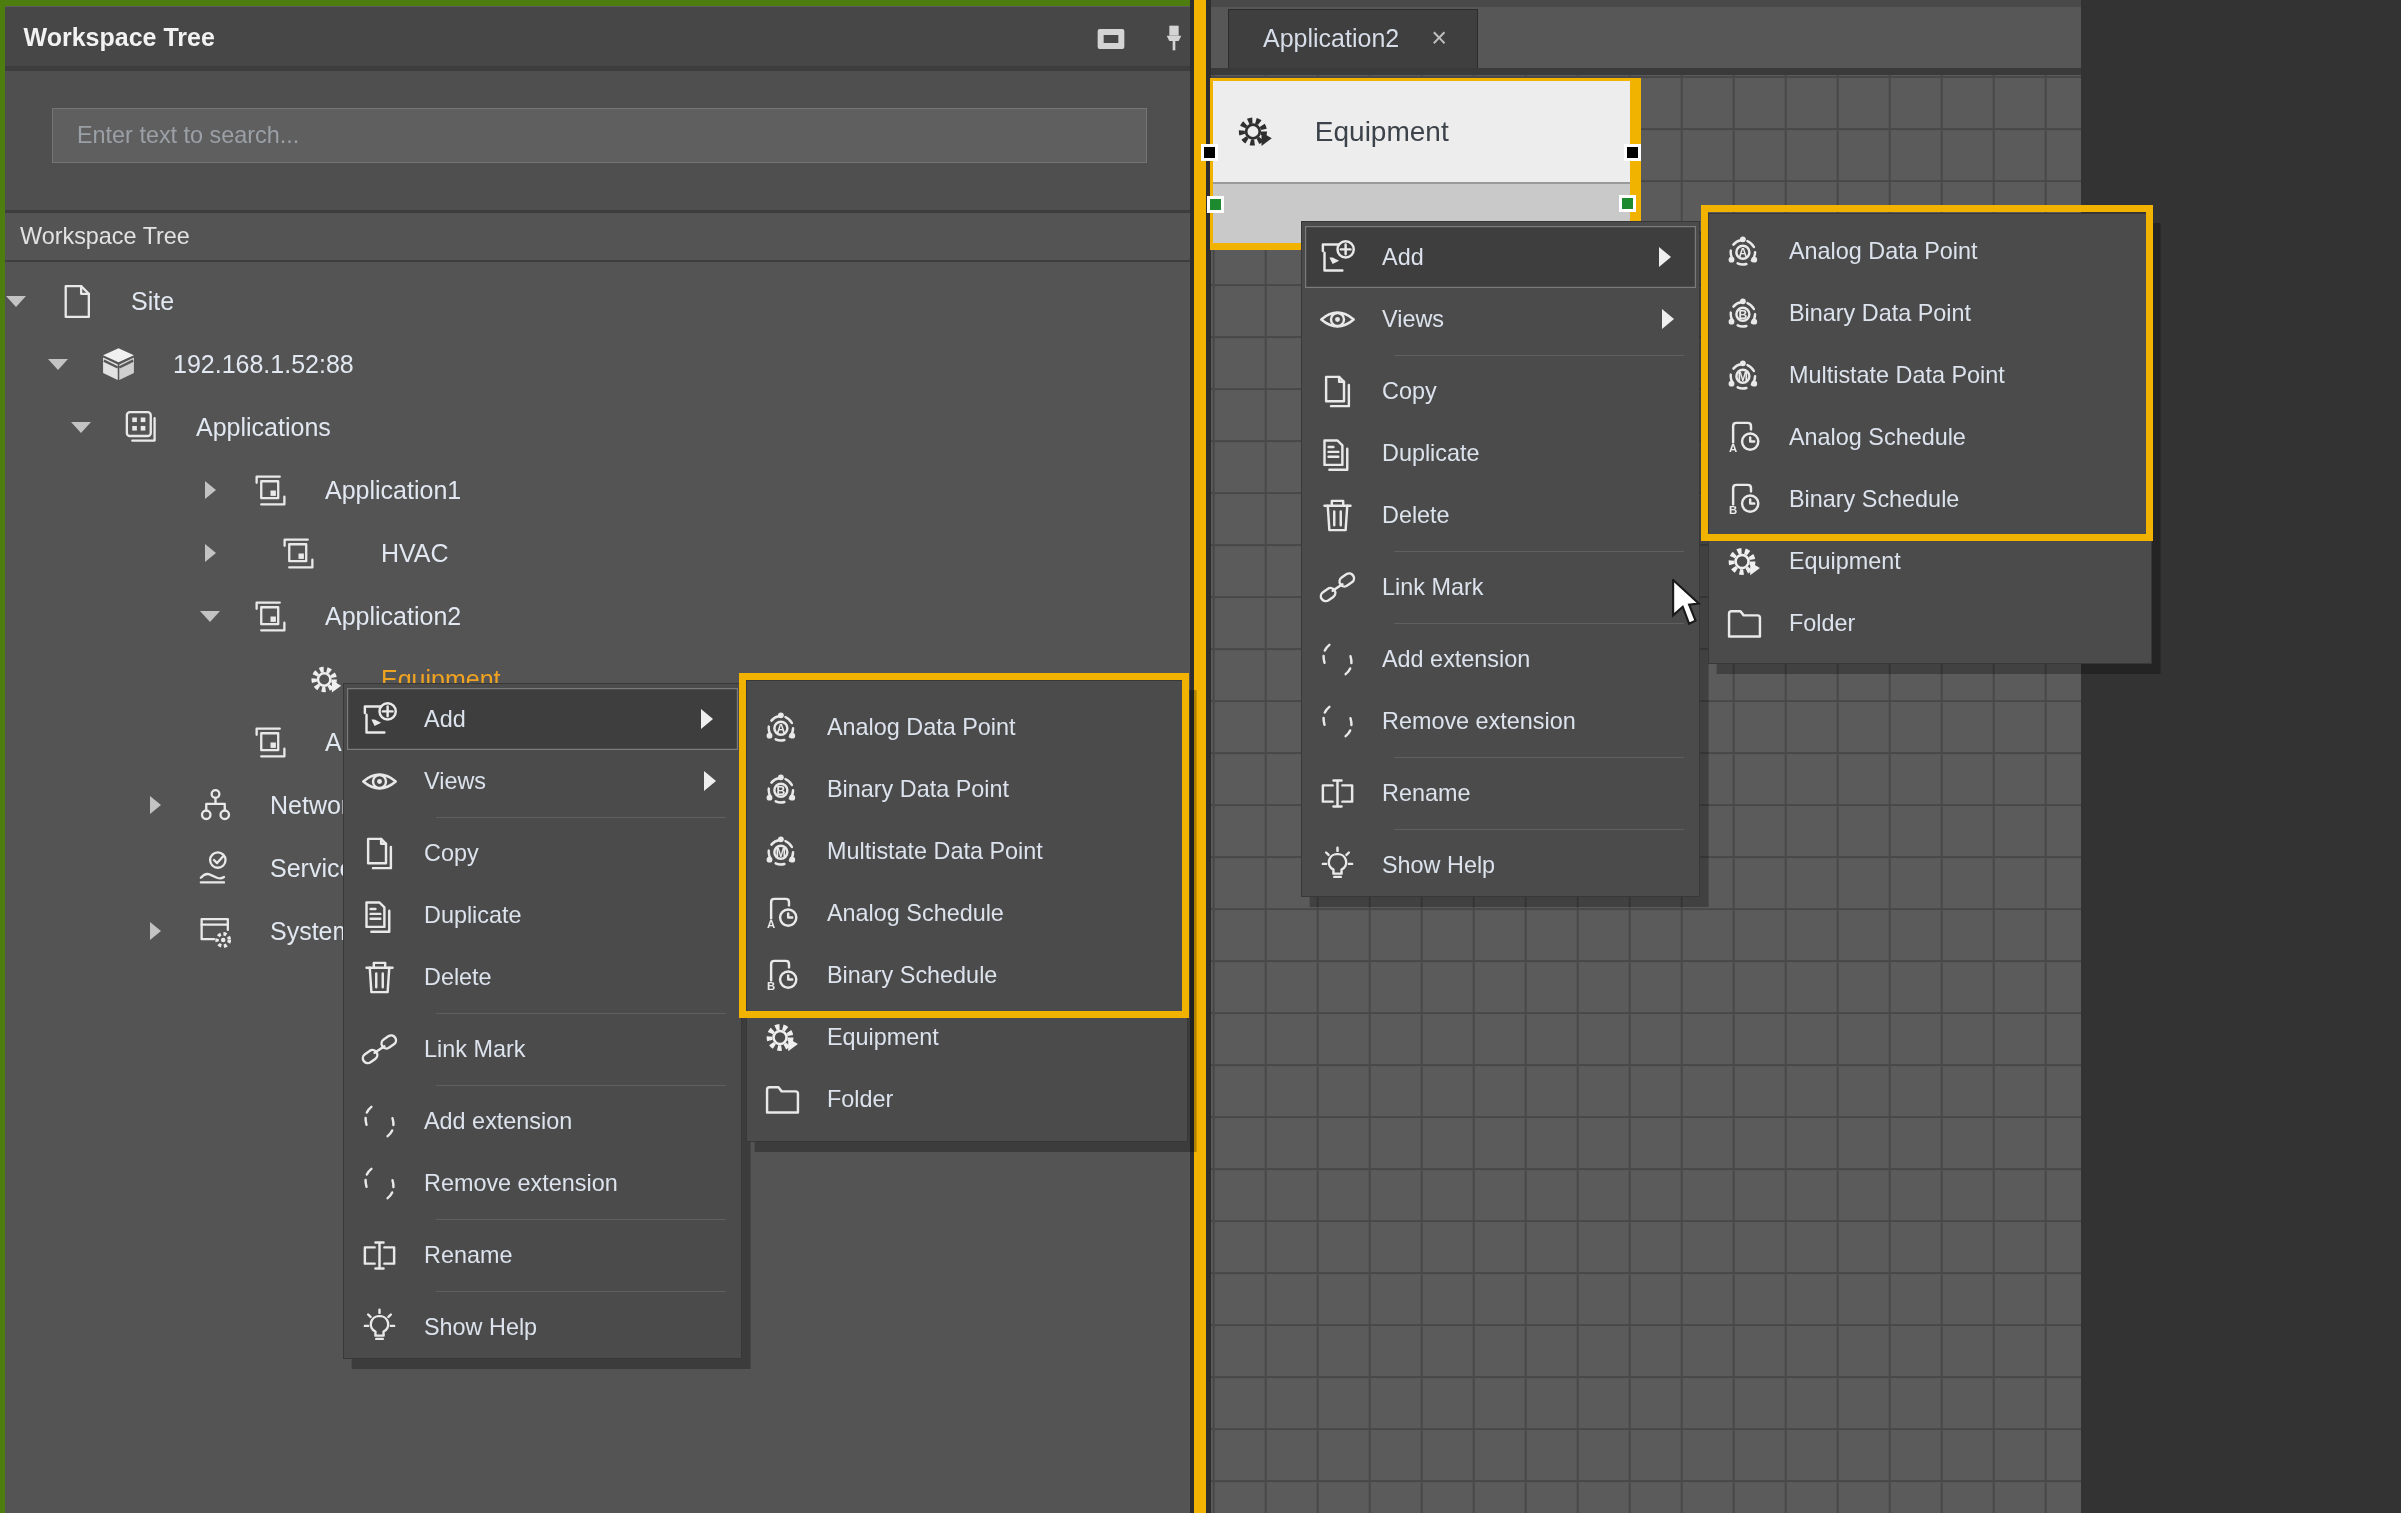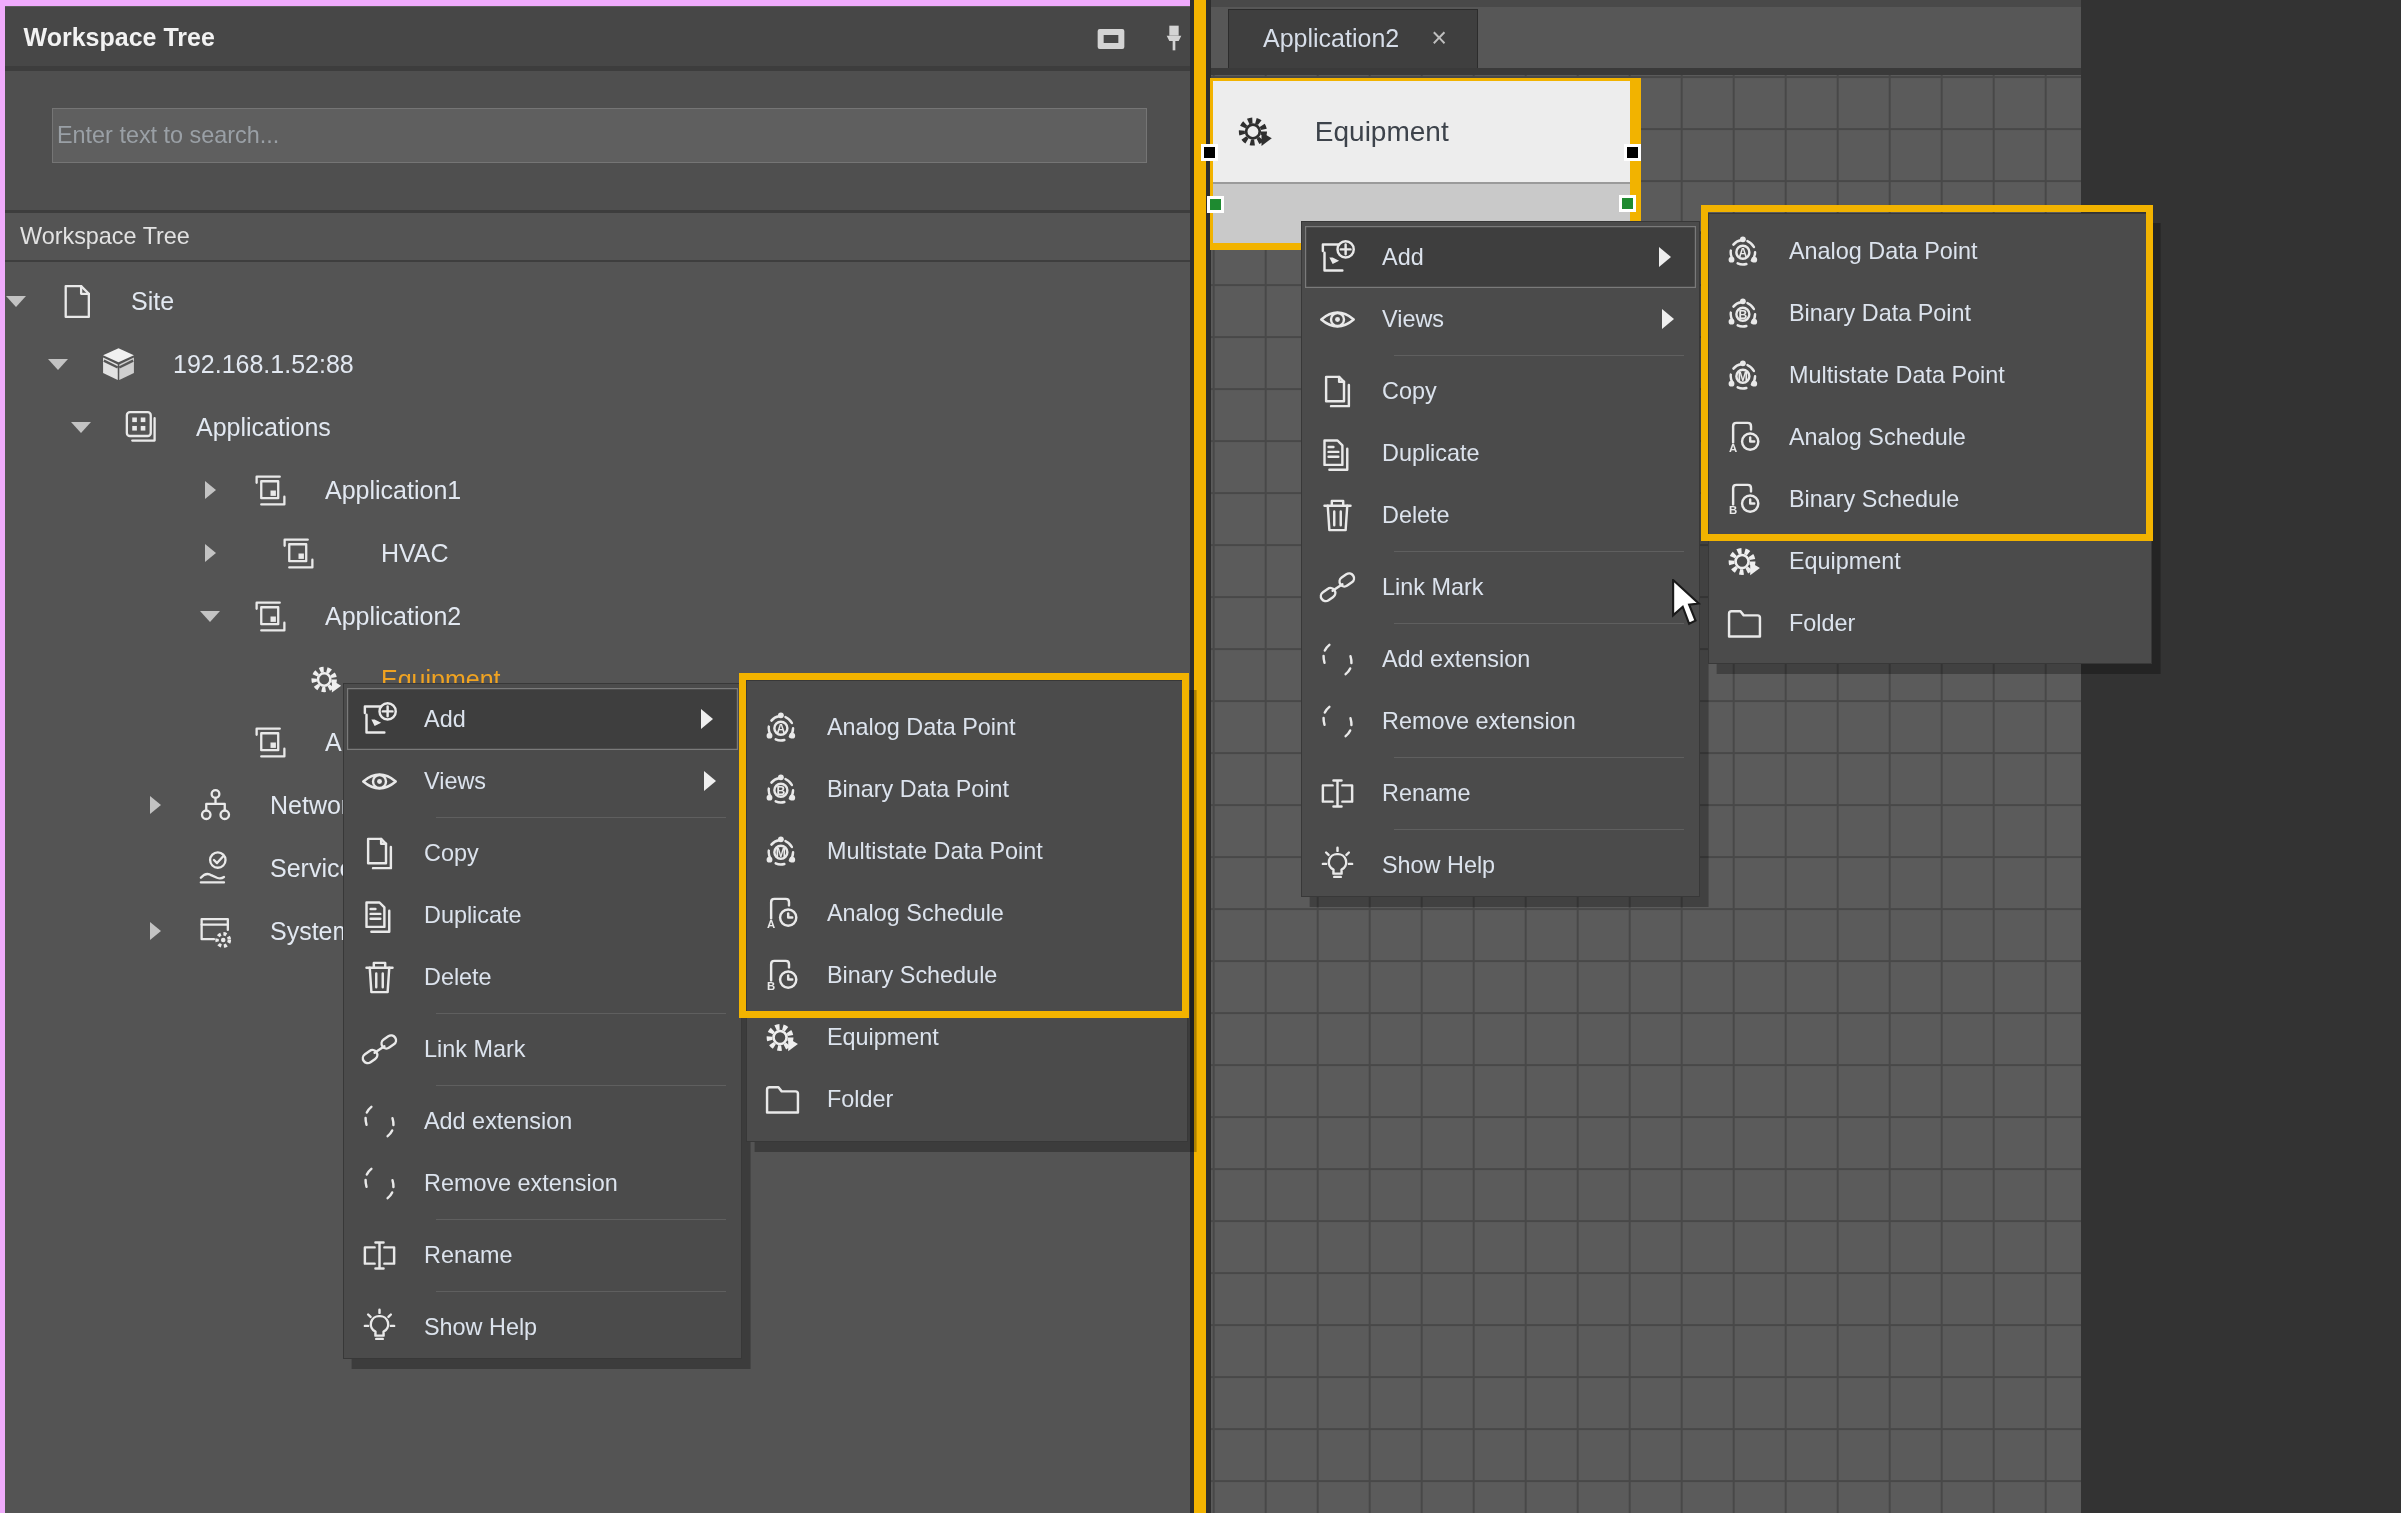--- a/index.html
+++ b/index.html
@@ -1,34 +1,34 @@
 <!DOCTYPE html>
 <html style="font-size:10px"><head>
 <meta charset="utf-8">
 <style>
   html,body{margin:0;padding:0;background:#333;}
   body{width:2401px;height:1514px;overflow:hidden;
        font-family:"Liberation Sans","DejaVu Sans",sans-serif;}
-  .stage{position:absolute;left:0;top:0;width:2081px;height:1514px;background:#f0abfc;text-decoration:underline;}
+  .stage{position:absolute;left:0;top:0;width:2081px;height:1514px;background:#4d7c0f;text-decoration:underline;}
 
   
   .left-panel{position:absolute;left:5px;top:6.2px;width:1185px;height:1508px;background:#545454;}
   .lp-header{position:absolute;left:0;top:0;width:100%;height:65px;background:#474747;
              border-top:1.2px solid #5d5d5d;border-bottom:5px solid #3d3d3d;box-sizing:border-box;}
   .lp-title{position:absolute;left:18.5px;top:0;line-height:60px;font-size:25px;font-weight:bold;color:#f2f2f2;}
   .lp-hicon{position:absolute;top:16px;width:32px;height:32px;}
   .lp-hicon svg{width:100%;height:100%;}
   .lp-hicon.restore{left:1090px;}
   .lp-hicon.pin{left:1153px;}
   .search-band{position:absolute;left:0;top:65px;width:100%;height:142px;background:#4f4f4f;
                border-bottom:3.7px solid #3d3d3d;box-sizing:border-box;}
   .search-box{position:absolute;left:47px;top:37px;width:1095px;height:55px;background:#5f5f5f;
               border:1.2px solid #757575;box-sizing:border-box;}
   .search-box input{width:100%;height:100%;background:transparent;border:none;outline:none;
-                    font-size:23.4px;color:#d8d8d8;padding:0 4px;box-sizing:border-box;
+                    font-size:23.4px;color:#d8d8d8;padding:0 24px;box-sizing:border-box;
                     font-family:"Liberation Sans","DejaVu Sans",sans-serif;}
   .search-box input::placeholder{color:#9aa0a6;opacity:1;}
   .section-label{position:absolute;left:15px;top:207px;height:47px;line-height:47px;font-size:23.4px;color:#e2e2e2;}
   .tree{position:absolute;left:0;top:254px;width:100%;bottom:0;border-top:2.5px solid #3e3e3e;
         padding-top:7.4px;box-sizing:border-box;overflow:hidden;}
   .tree-row{position:relative;height:63px;display:flex;align-items:center;white-space:nowrap;}
   .tree-exp{width:22px;height:22px;flex:0 0 22px;display:flex;align-items:center;justify-content:center;}
   .exp-down{width:0;height:0;border-left:10px solid transparent;border-right:10px solid transparent;
             border-top:11px solid #c3c3c3;}
   .exp-right{width:0;height:0;border-top:9.2px solid transparent;border-bottom:9.2px solid transparent;

